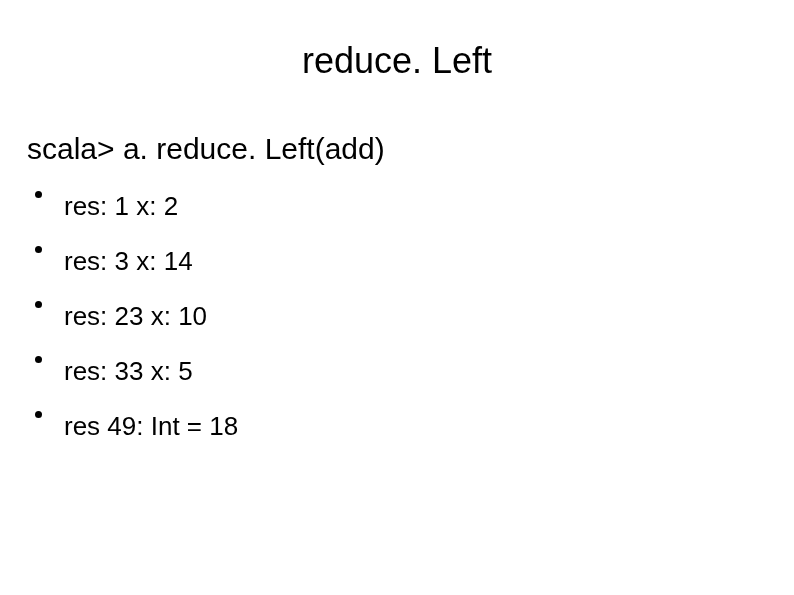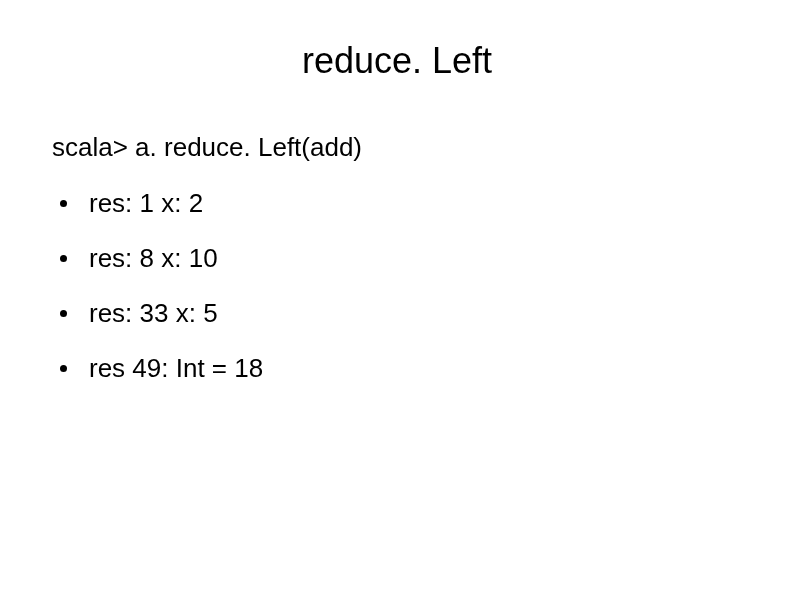--- a/index.html
+++ b/index.html
@@ -11,43 +11,42 @@
       width: 794px;
       height: 595px;
       background: #ffffff;
       font-family: Arial, Helvetica, sans-serif;
       color: #000000;
       position: relative;
     }
     .slide {
       width: 100%;
       height: 100%;
-      padding: 30px 50px;
+      padding: 30px 25px;
     }
     .title {
       text-align: center;
       font-size: 36px;
       font-weight: normal;
       margin-bottom: 50px;
       margin-top: 10px;
     }
     .prompt-line {
-      font-size: 26px;
+      font-size: 30px;
       margin-bottom: 25px;
       margin-left: 2px;
     }
     .bullet-list {
       list-style: none;
       margin-left: 10px;
     }
     .bullet-item {
       font-size: 26px;
       margin-bottom: 24px;
       display: flex;
-      align-items: center;
     }
     .bullet-dot {
       width: 7px;
       height: 7px;
       background: #000000;
       border-radius: 50%;
       display: inline-block;
       margin-right: 22px;
       flex-shrink: 0;
     }
@@ -58,21 +57,25 @@
 <div class="slide">
   <h1 class="title">reduce. Left</h1>
   <div class="prompt-line">scala&gt; a. reduce. Left(add)</div>
   <ul class="bullet-list">
     <li class="bullet-item">
       <span class="bullet-dot"></span>
       <span>res: 1 x: 2</span>
     </li>
     <li class="bullet-item">
       <span class="bullet-dot"></span>
-      <span>res: 8 x: 10</span>
+      <span>res: 3 x: 14</span>
+    </li>
+    <li class="bullet-item">
+      <span class="bullet-dot"></span>
+      <span>res: 23 x: 10</span>
     </li>
     <li class="bullet-item">
       <span class="bullet-dot"></span>
       <span>res: 33 x: 5</span>
     </li>
     <li class="bullet-item">
       <span class="bullet-dot"></span>
       <span>res 49: Int = 18</span>
     </li>
   </ul>

